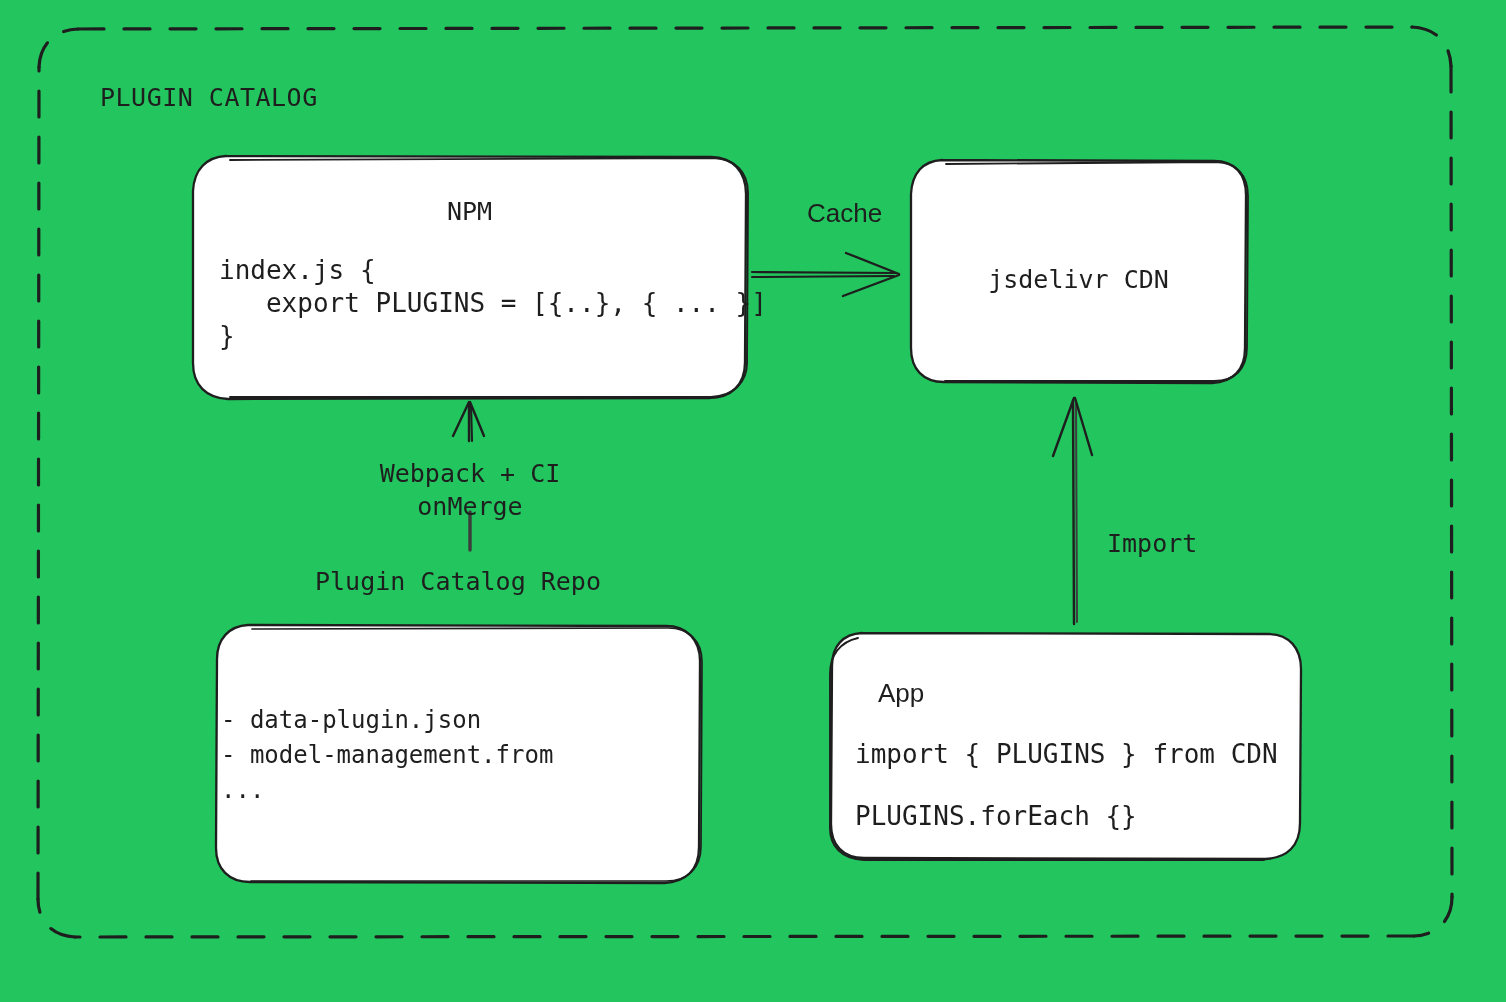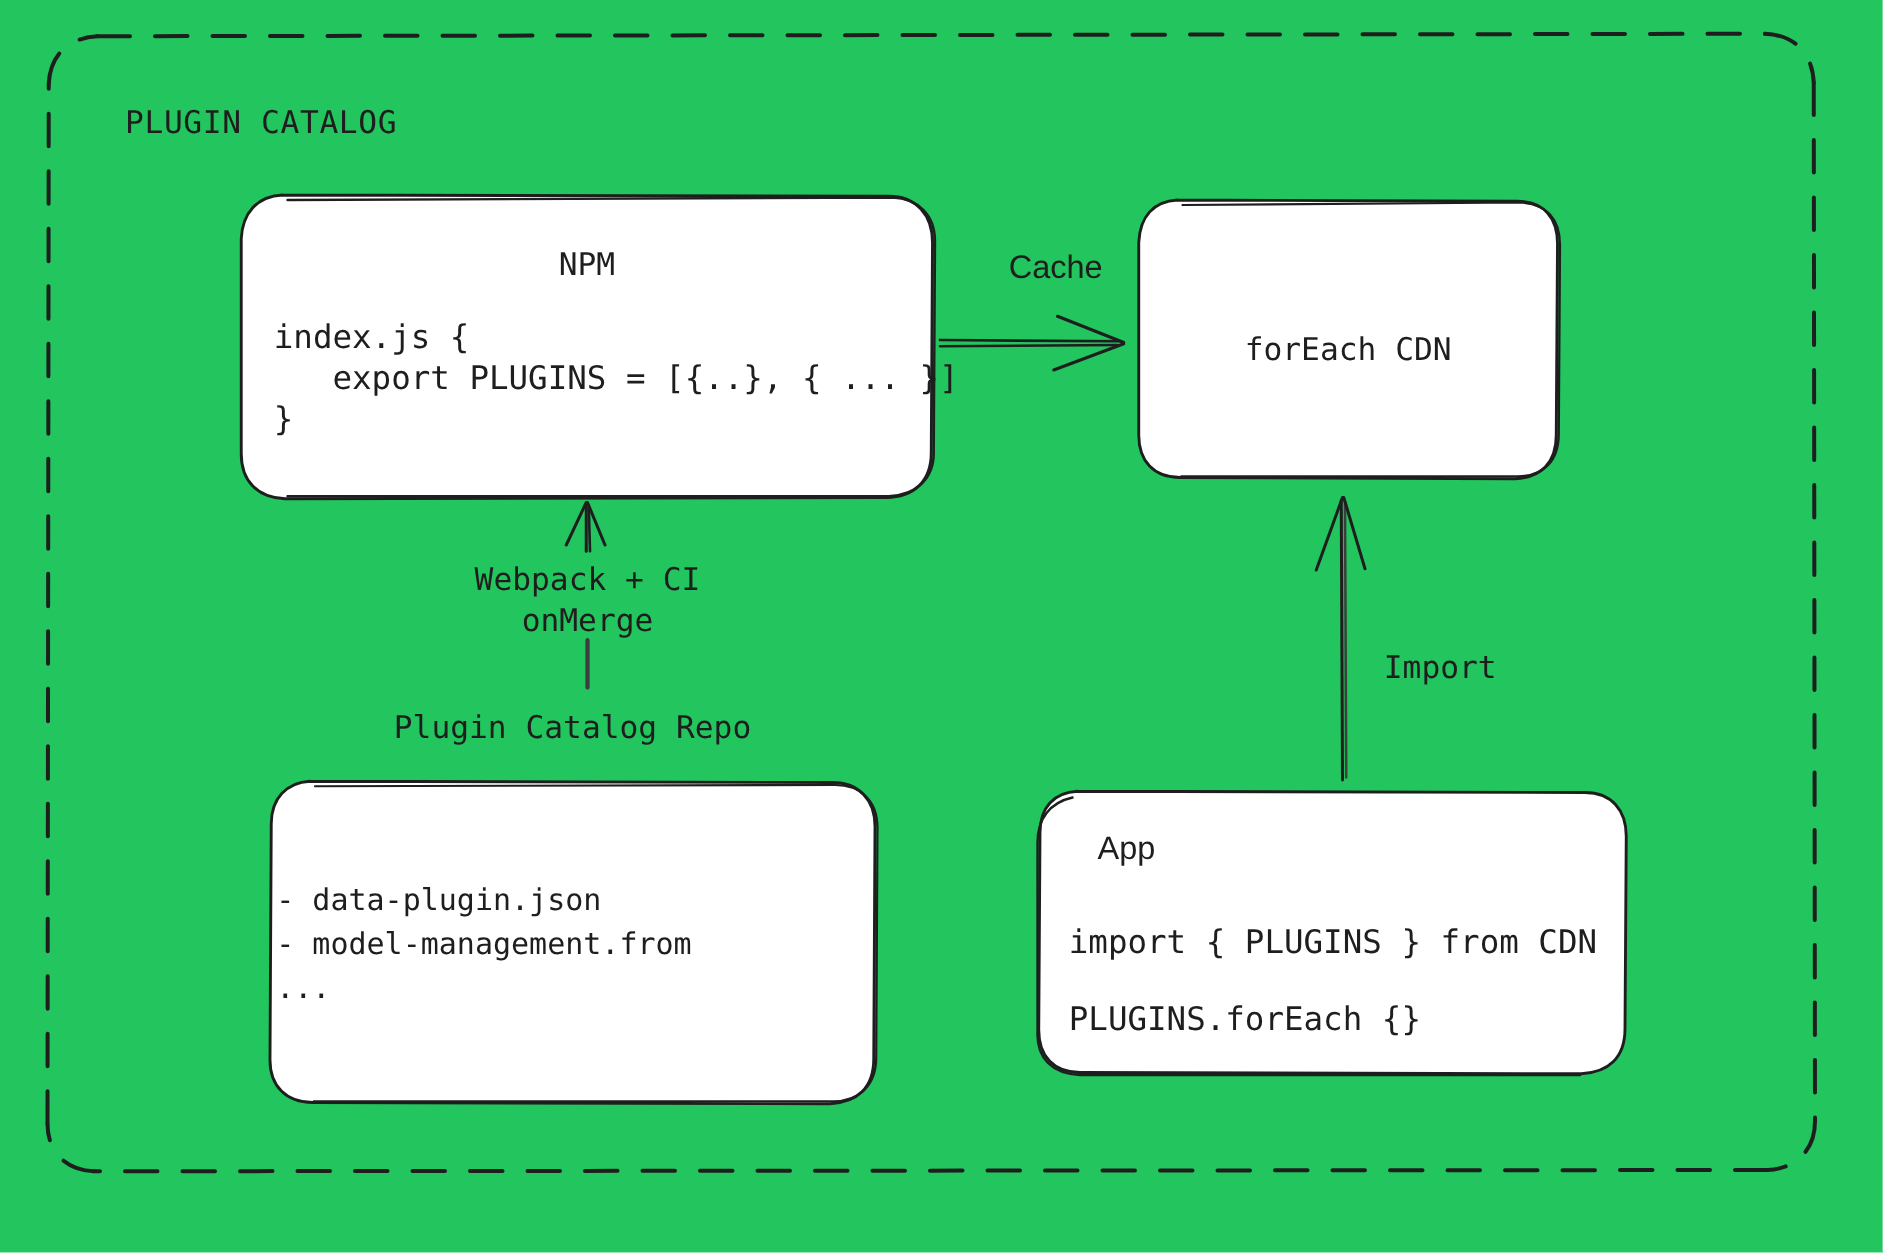--- a/index.html
+++ b/index.html
@@ -51,20 +51,21 @@
     font-size: 24px;
     line-height: 1.0;
   }
   .edge-label-sans {
     font-size: 26px;
   }
   .edge-label-mono {
     font-size: 25px;
     text-align: center;
     line-height: 1.32;
+    margin-top: 10px;
   }
   .app-title {
     font-size: 26px;
   }
 </style>
 </head>
 <body>
 
 <div id="canvas">
 
@@ -125,33 +126,33 @@
   </svg>
 
   <div class="txt mono group-title" style="left:100px; top:82px;">PLUGIN CATALOG</div>
 
   <div class="txt mono box-title-mono" style="left:193px; top:196px; width:553px; text-align:center;">NPM</div>
 
   <div class="txt mono code" style="left:219px; top:252px;">index.js {</div>
   <div class="txt mono code" style="left:219px; top:285px;">   export PLUGINS = [{..}, { ... }]</div>
   <div class="txt mono code" style="left:219px; top:318px;">}</div>
 
-  <div class="txt mono box-title-mono" style="left:911px; top:264px; width:335px; text-align:center;">forEach CDN</div>
+  <div class="txt mono box-title-mono" style="left:911px; top:264px; width:335px; text-align:center;">jsdelivr CDN</div>
 
   <div class="txt sans edge-label-sans" style="left:789px; top:197px;">Cache</div>
 
   <div class="txt mono edge-label-mono" style="left:330px; top:447px; width:280px;">Webpack + CI</div>
   <div class="txt mono edge-label-mono" style="left:330px; top:480px; width:280px;">onMerge</div>
 
   <div class="txt mono box-title-mono" style="left:216px; top:566px; width:484px; text-align:center;">Plugin Catalog Repo</div>
 
   <div class="txt mono code-tight" style="left:221px; top:708px;">- data-plugin.json</div>
   <div class="txt mono code-tight" style="left:221px; top:743px;">- model-management.from</div>
   <div class="txt mono code-tight" style="left:221px; top:778px;">...</div>
 
-  <div class="txt sans app-title" style="left:860px; top:662px;">App</div>
+  <div class="txt sans app-title" style="left:860px; top:677px;">App</div>
 
   <div class="txt mono code" style="left:855px; top:736px;">import { PLUGINS } from CDN</div>
   <div class="txt mono code" style="left:855px; top:798px;">PLUGINS.forEach {}</div>
 
   <div class="txt mono edge-label-mono" style="left:1107px; top:517px;">Import</div>
 
 </div>
 
 </body></html>

